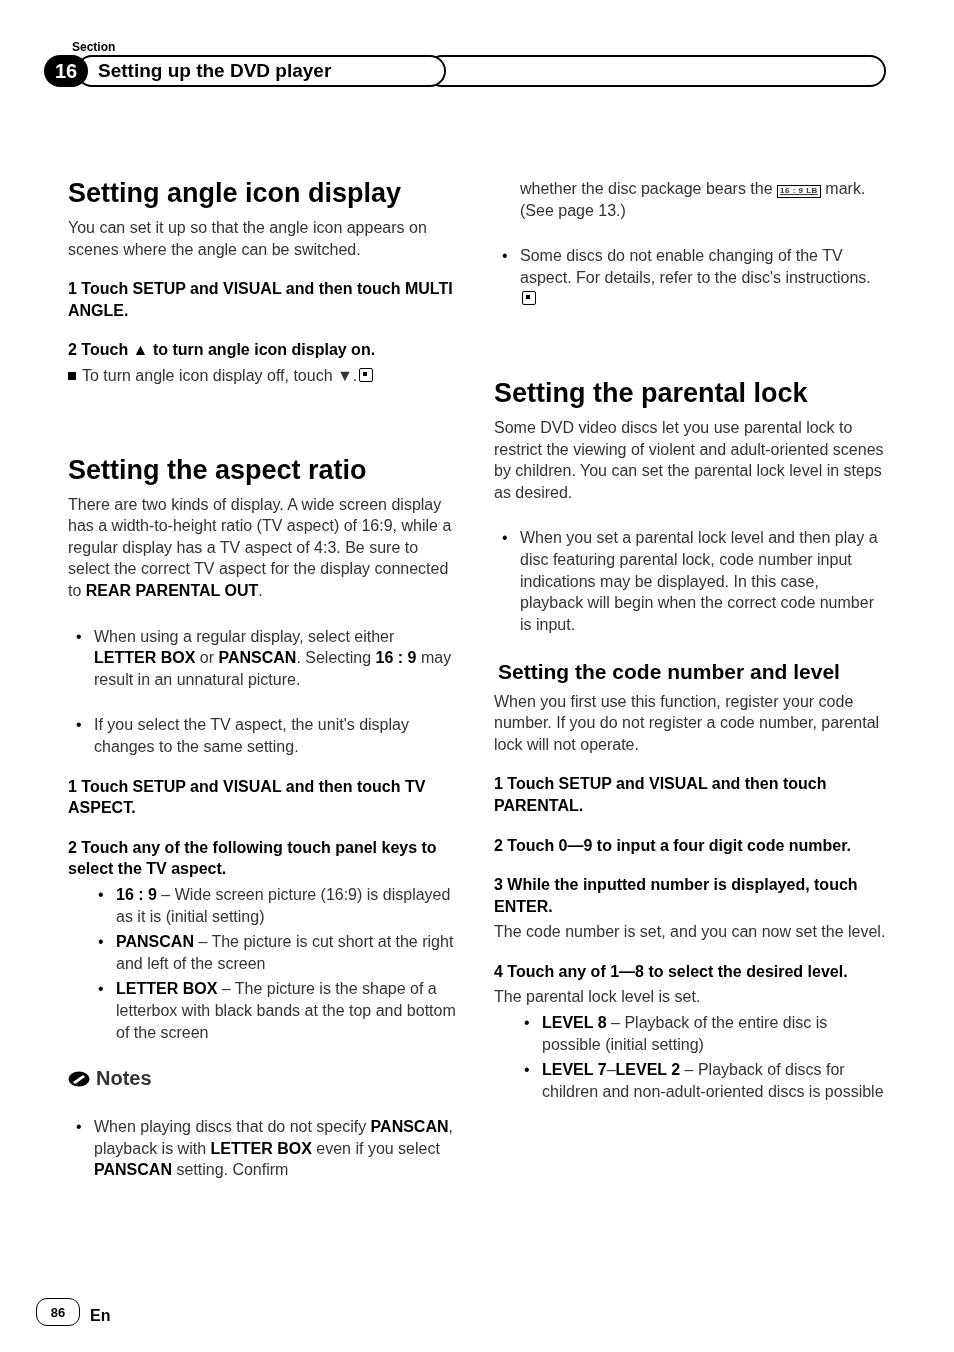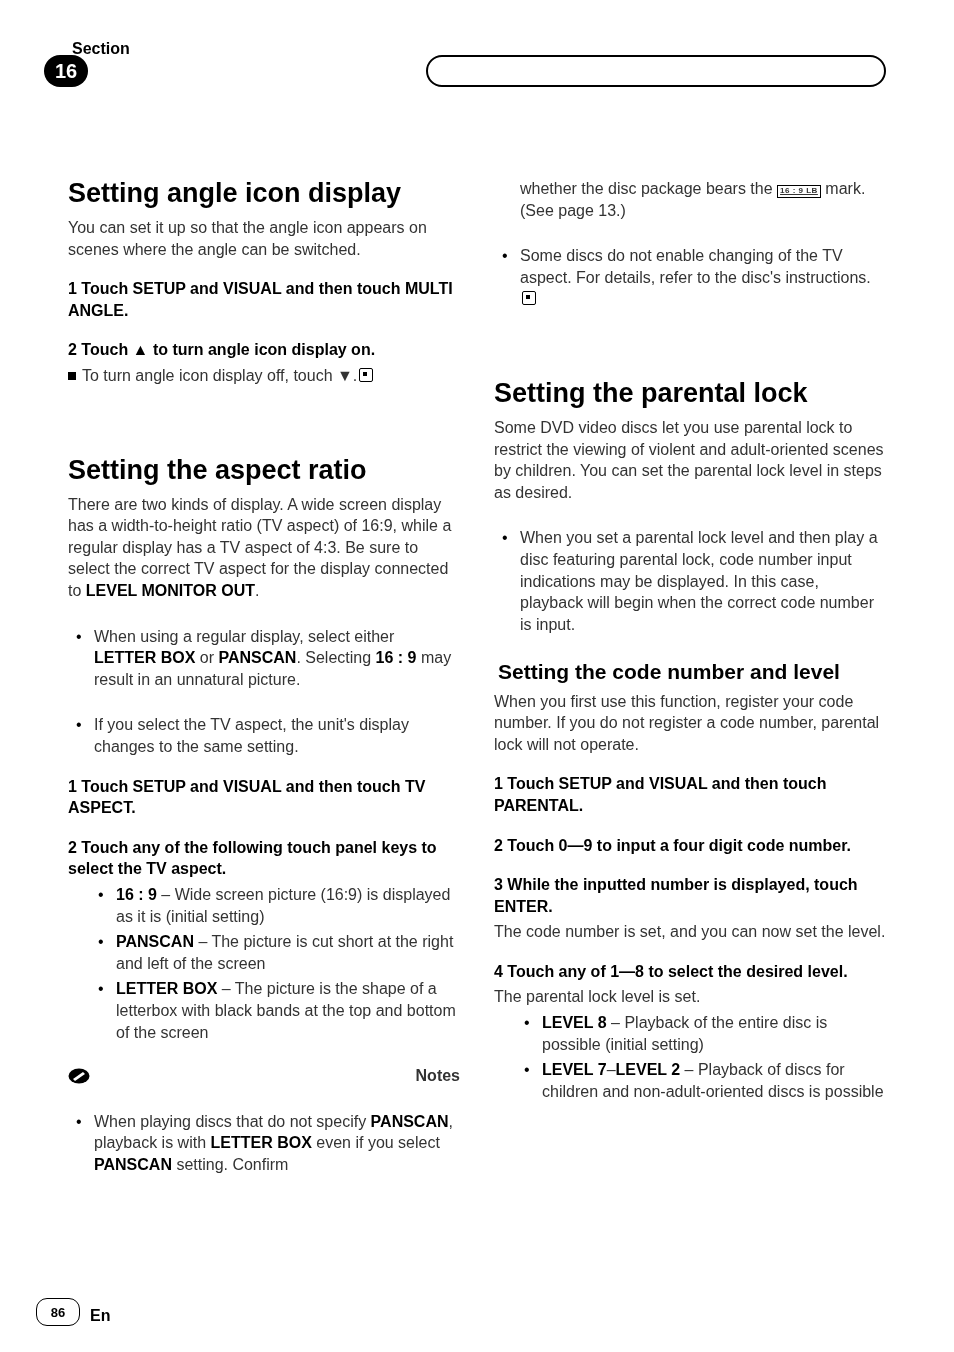--- a/index.html
+++ b/index.html
@@ -1,75 +1,78 @@
 <!DOCTYPE html>
 <html><head>
 <meta charset="utf-8">
 <style>
   html,body{margin:0;padding:0;background:#fff;font-family:Helvetica,Arial,sans-serif;color:#000;}
   .page{width:954px;height:1352px;position:relative;box-sizing:border-box;padding:38px 68px 0 68px;}
-  .section-label{position:absolute;top:40px;left:72px;font-size:16px;font-weight:bold;}
+  .section-label{position:absolute;top:40px;left:72px;font-size:12px;font-weight:bold;}
   .chapter-bar{position:absolute;top:55px;left:38px;right:68px;height:38px;}
   .badge{position:absolute;left:6px;top:0;width:44px;height:32px;background:#000;color:#fff;border-radius:16px;font-size:20px;font-weight:bold;display:flex;align-items:center;justify-content:center;}
   .lozenge-left{position:absolute;left:38px;top:0;height:32px;width:370px;border:2px solid #000;border-radius:16px;display:flex;align-items:center;padding-left:20px;font-size:19px;font-weight:800;box-sizing:border-box;background:#fff;}
   .lozenge-right{position:absolute;right:0;top:0;height:32px;width:460px;border:2px solid #000;border-radius:16px;box-sizing:border-box;}
   .columns{position:absolute;top:178px;left:68px;right:68px;bottom:55px;display:flex;gap:34px;}
   .col{flex:1;min-width:0;font-size:16px;line-height:1.35;color:#333;}
   h1{font-size:27px;font-weight:800;color:#000;margin:0 0 8px 0;line-height:1.15;}
   h2{font-size:21px;font-weight:800;color:#000;margin:24px 0 6px 4px;line-height:1.2;}
   p{margin:0 0 4px 0;}
   .step{font-weight:bold;color:#000;margin-top:18px;}
   .squarebul{margin-top:4px;}
   .sq{display:inline-block;width:8px;height:8px;background:#000;margin-right:6px;vertical-align:baseline;position:relative;top:-1px;}
   ul.bul{list-style:none;padding:0;margin:4px 0 0 0;}
   ul.bul>li{position:relative;padding-left:26px;margin-bottom:4px;margin-top:24px;}
   ul.bul>li:before{content:"•";position:absolute;left:8px;top:0;color:#000;font-size:16px;}
   ul.bul2{list-style:none;padding:0;margin:4px 0 0 0;}
   ul.bul2>li{position:relative;padding-left:48px;margin-bottom:4px;}
   ul.bul2>li:before{content:"•";position:absolute;left:30px;top:0;color:#000;font-size:16px;}
   .bold{font-weight:bold;color:#000;}
-  .notes-hdr{display:flex;align-items:center;gap:6px;margin-top:22px;font-size:16px;font-weight:bold;justify-content:space-between;}
+  .notes-hdr{display:flex;align-items:center;gap:6px;margin-top:22px;font-size:20px;font-weight:bold;}
   .notes-icon{width:22px;height:16px;}
   .endglyph{display:inline-block;width:12px;height:12px;border:1px solid #000;border-radius:2px;position:relative;vertical-align:-1px;margin-left:2px;}
   .endglyph:after{content:"";position:absolute;left:3px;top:3px;width:4px;height:4px;background:#000;}
   .lbicon{display:inline-block;border:1px solid #000;font-size:8px;font-weight:bold;padding:0 2px;vertical-align:1px;letter-spacing:0.5px;text-decoration:underline;}
   .footer{position:absolute;bottom:26px;left:36px;display:flex;align-items:center;gap:10px;}
   .pagecircle{width:42px;height:26px;border:1.5px solid #000;border-radius:11px;display:flex;align-items:center;justify-content:center;font-size:13px;font-weight:bold;}
   .footlang{font-size:16px;font-weight:bold;color:#000;position:relative;top:4px;}
   .gap-lg{margin-top:68px;}
 </style>
 </head>
 <body>
 
 <div class="page">
 
   <div class="section-label">Section</div>
 
   <div class="chapter-bar">
     <div class="lozenge-right"></div>
+    <div class="lozenge-left">
+      <span>Setting up the DVD player</span>
+    </div>
     <div class="badge">16</div>
   </div>
 
   <div class="columns">
 
     <div class="col">
 
       <h1>Setting angle icon display</h1>
       <p>You can set it up so that the angle icon appears on scenes where the angle can be switched.</p>
 
       <p class="step">1    Touch SETUP and VISUAL and then touch MULTI ANGLE.</p>
 
       <p class="step">2    Touch ▲ to turn angle icon display on.</p>
       <p class="squarebul">
         <span class="sq"></span><span>To turn angle icon display off, touch ▼.</span><span class="endglyph"></span>
       </p>
 
       <h1 class="gap-lg">Setting the aspect ratio</h1>
       <p>
-        <span>There are two kinds of display. A wide screen display has a width-to-height ratio (TV aspect) of 16:9, while a regular display has a TV aspect of 4:3. Be sure to select the correct TV aspect for the display connected to </span><span class="bold">LEVEL MONITOR OUT</span><span>.</span>
+        <span>There are two kinds of display. A wide screen display has a width-to-height ratio (TV aspect) of 16:9, while a regular display has a TV aspect of 4:3. Be sure to select the correct TV aspect for the display connected to </span><span class="bold">REAR PARENTAL OUT</span><span>.</span>
       </p>
       <ul class="bul">
         <li>
           <span>When using a regular display, select either </span><span class="bold">LETTER BOX</span><span> or </span><span class="bold">PANSCAN</span><span>. Selecting </span><span class="bold">16 : 9</span><span> may result in an unnatural picture.</span>
         </li>
         <li>If you select the TV aspect, the unit's display changes to the same setting.</li>
       </ul>
 
       <p class="step">1    Touch SETUP and VISUAL and then touch TV ASPECT.</p>
 

